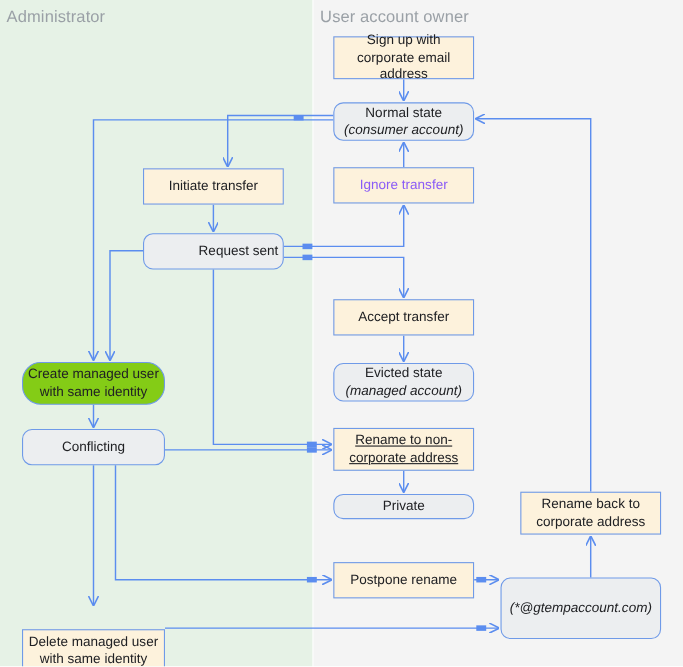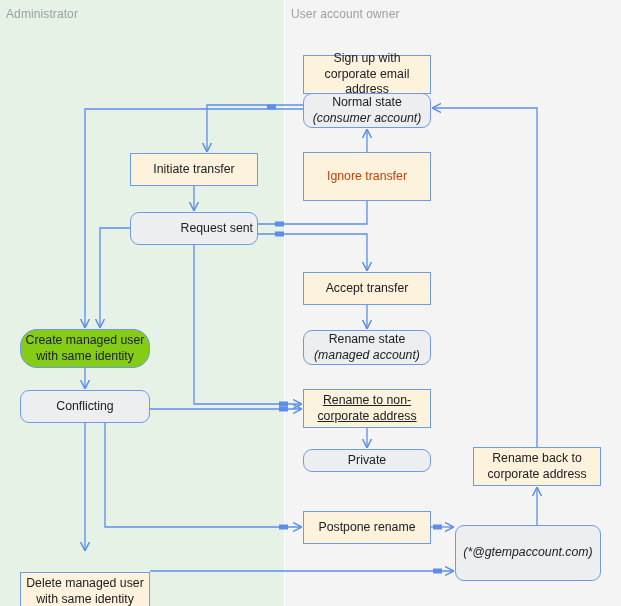--- a/index.html
+++ b/index.html
@@ -6,21 +6,21 @@
   body{font-family:"Liberation Sans", sans-serif;}
   #canvas{
     position:relative;
     width:621px;height:606px;
     background:#ffffff;
     overflow:hidden;
   }
   .lane{position:absolute;top:0;bottom:0;}
   .lane-label{
     position:absolute;
-    font-size:12px;
+    font-size:15px;
     color:#9aa0a6;
     letter-spacing:.1px;
     white-space:nowrap;
   }
   svg.edges{position:absolute;left:0;top:0;width:621px;height:606px;overflow:visible;}
   .node{
     position:absolute;
     box-sizing:border-box;
     display:flex;
     align-items:center;
@@ -77,54 +77,54 @@
         <rect x="275" y="221.5" width="9" height="5" fill="#5b8def"></rect>
         <rect x="275" y="231.5" width="9" height="5" fill="#5b8def"></rect>
         <rect x="279" y="401.5" width="9" height="5" fill="#5b8def"></rect>
         <rect x="279" y="406.5" width="9" height="5" fill="#5b8def"></rect>
         <rect x="279" y="524.5" width="9" height="5" fill="#5b8def"></rect>
         <rect x="433" y="568.5" width="9" height="5" fill="#5b8def"></rect>
         <rect x="433" y="524.5" width="9" height="5" fill="#5b8def"></rect>
       </g>
   </svg>
   <div id="nodes">
-      <div class="node action" style="left: 303px; top: 33px; width: 128px; height: 39px; background: rgb(253, 242, 220); border-color: rgb(111, 154, 232); color: rgb(32, 33, 36); margin-top: 22px;">
+      <div class="node action" style="left: 303px; top: 33px; width: 128px; height: 39px; background: rgb(253, 242, 220); border-color: rgb(111, 154, 232); color: rgb(32, 33, 36);">
         <div>
           <span class="lbl">Sign up with corporate email address</span>
         </div>
       </div>
       <div class="node state" style="left: 303px; top: 93px; width: 128px; height: 35px; background: rgb(236, 238, 240); border-color: rgb(111, 154, 232); color: rgb(32, 33, 36);">
         <div>
           <span class="lbl">Normal state</span>
           <span class="sub">(consumer account)</span>
         </div>
       </div>
       <div class="node action" style="left: 130px; top: 153px; width: 128px; height: 33px; background: rgb(253, 242, 220); border-color: rgb(111, 154, 232); color: rgb(32, 33, 36);">
         <div>
           <span class="lbl">Initiate transfer</span>
         </div>
       </div>
-      <div class="node action" style="left: 303px; top: 152px; width: 128px; height: 49px; background: rgb(253, 242, 220); border-color: rgb(111, 154, 232); color: #c2410c;">
+      <div class="node action" style="left: 303px; top: 152px; width: 128px; height: 33px; background: rgb(253, 242, 220); border-color: rgb(111, 154, 232); color: #8b5cf6;">
         <div>
           <span class="lbl">Ignore transfer</span>
         </div>
       </div>
       <div class="node state" style="left: 130px; top: 212px; width: 128px; height: 33px; background: rgb(236, 238, 240); border-color: rgb(111, 154, 232); color: rgb(32, 33, 36); justify-content: flex-end;">
         <div>
           <span class="lbl">Request sent</span>
         </div>
       </div>
       <div class="node action" style="left: 303px; top: 272px; width: 128px; height: 33px; background: rgb(253, 242, 220); border-color: rgb(111, 154, 232); color: rgb(32, 33, 36);">
         <div>
           <span class="lbl">Accept transfer</span>
         </div>
       </div>
       <div class="node state" style="left: 303px; top: 330px; width: 128px; height: 35px; background: rgb(236, 238, 240); border-color: rgb(111, 154, 232); color: rgb(32, 33, 36);">
         <div>
-          <span class="lbl">Rename state</span>
+          <span class="lbl">Evicted state</span>
           <span class="sub">(managed account)</span>
         </div>
       </div>
       <div class="node action" style="left: 20px; top: 329px; width: 130px; height: 39px; background: #84cc16; border-color: rgb(111, 154, 232); color: rgb(32, 33, 36); border-radius: 17px;">
         <div>
           <span class="lbl">Create managed user with same identity</span>
         </div>
       </div>
       <div class="node state" style="left: 20px; top: 390px; width: 130px; height: 33px; background: rgb(236, 238, 240); border-color: rgb(111, 154, 232); color: rgb(32, 33, 36);">
         <div>

